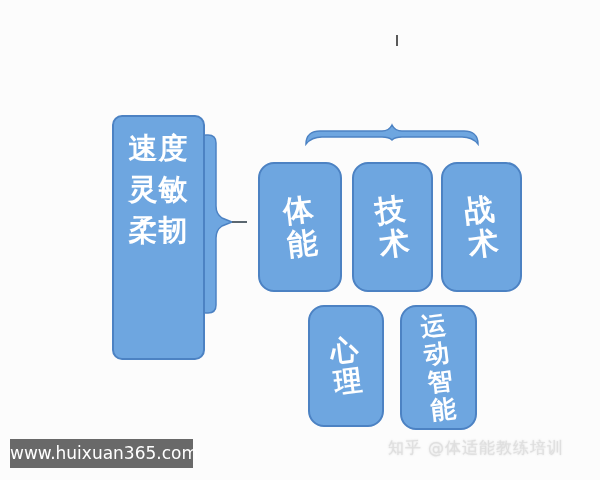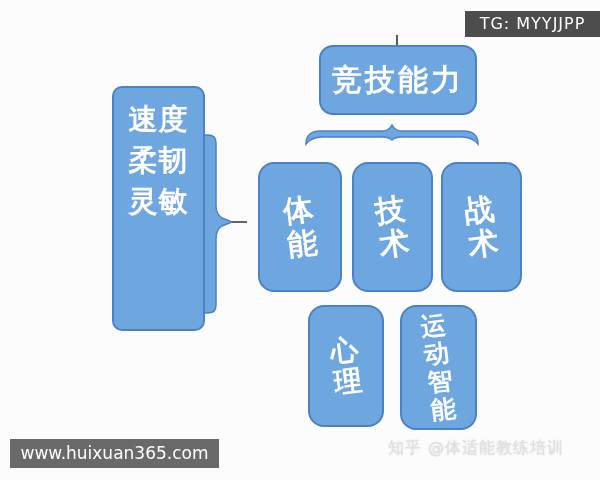--- a/index.html
+++ b/index.html
@@ -23,21 +23,21 @@
     display: flex;
     align-items: center;
     justify-content: center;
   }
   .root-box {
     left: 319px; top: 45px; width: 158px; height: 70px;
     border-radius: 14px;
     font-size: 30px; font-weight: 700; letter-spacing: 3px;
   }
   .left-panel {
-    left: 112px; top: 86px; width: 93px; height: 245px;
+    left: 112px; top: 115px; width: 93px; height: 245px;
     border-radius: 10px;
     display: block;
     padding-top: 11px;
   }
   .lp-item {
     height: 41px; line-height: 41px;
     text-align: center;
     font-size: 29px; font-weight: 700;
     letter-spacing: 1px;
   }
@@ -71,21 +71,21 @@
     left: 465px; top: 11px; width: 135px; height: 26px;
     background: #4d4d4d;
     color: #ffffff;
     font-size: 16px;
     line-height: 26px;
     text-align: center;
     letter-spacing: 1px;
   }
   .site-label {
     position: absolute;
-    left: 10px; top: 439px; width: 209px; height: 29px;
+    left: 10px; top: 439px; width: 183px; height: 29px;
     background: #696969;
     color: #ffffff;
     font-size: 17px;
     line-height: 29px;
     text-align: center;
   }
   .watermark {
     position: absolute;
     left: 388px; top: 406px;
     font-size: 16px;
@@ -95,44 +95,40 @@
     white-space: nowrap;
     z-index: 5;
     margin-top: 32px;
   }
 </style>
 </head>
 <body>
 
 <div class="canvas">
 
-  <div class="tg-label">TG: MYYJJPP</div>
 
   <div class="stub-line"></div>
 
-  <div class="node root-box">
-    <span>竞技能力</span>
-  </div>
 
   <svg class="svg-abs" style="left:300px; top:118px;" width="185" height="30" viewBox="0 0 185 30">
     <path d="M6,26 C6,17 12,13 20,13 L82,13 C87,13 90,11 92,7 C94,11 97,13 102,13
              L164,13 C172,13 178,17 178,26 C174,21 168,19 162,19 L102,19 C97,19 94,20 92,22
              C90,20 87,19 82,19 L22,19 C16,19 10,21 6,26 Z" fill="#6ea6e0" stroke="#4c82c3" stroke-width="1.5"></path>
   </svg>
 
   <svg class="svg-abs" style="left:190px; top:128px;" width="70" height="195" viewBox="0 0 70 195">
     <path d="M8,15 Q8,7 16,7 L18,7 Q26,7 26,15 L26,78 Q26,86 32,90 L42,94 L32,98
              Q26,102 26,110 L26,177 Q26,185 18,185 L16,185 Q8,185 8,177 Z" fill="#6ea6e0" stroke="#4c82c3" stroke-width="1.5"></path>
     <line x1="42" y1="94" x2="57" y2="94" stroke="#5b6770" stroke-width="2"></line>
   </svg>
 
   <div class="node left-panel">
     <div class="lp-item">速度</div>
+    <div class="lp-item">灵敏</div>
     <div class="lp-item">柔韧</div>
-    <div class="lp-item">灵敏</div>
   </div>
 
   <div class="node mid-box box-tineng">
     <span class="vstack fs30">体能</span>
   </div>
   <div class="node mid-box box-jishu">
     <span class="vstack fs30">技术</span>
   </div>
   <div class="node mid-box box-zhanshu">
     <span class="vstack fs30">战术</span>

